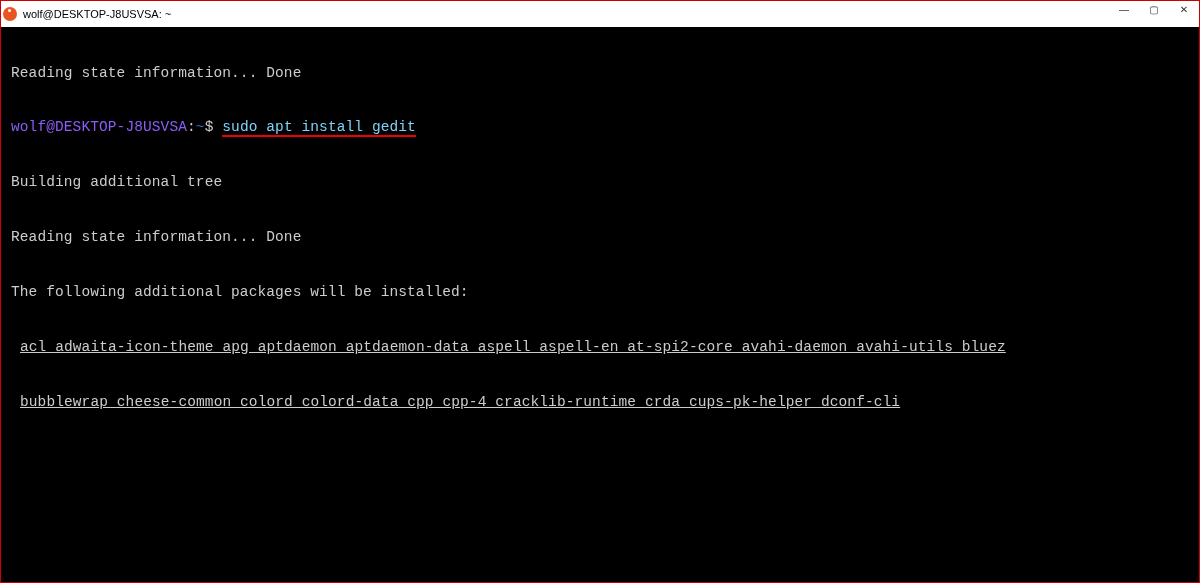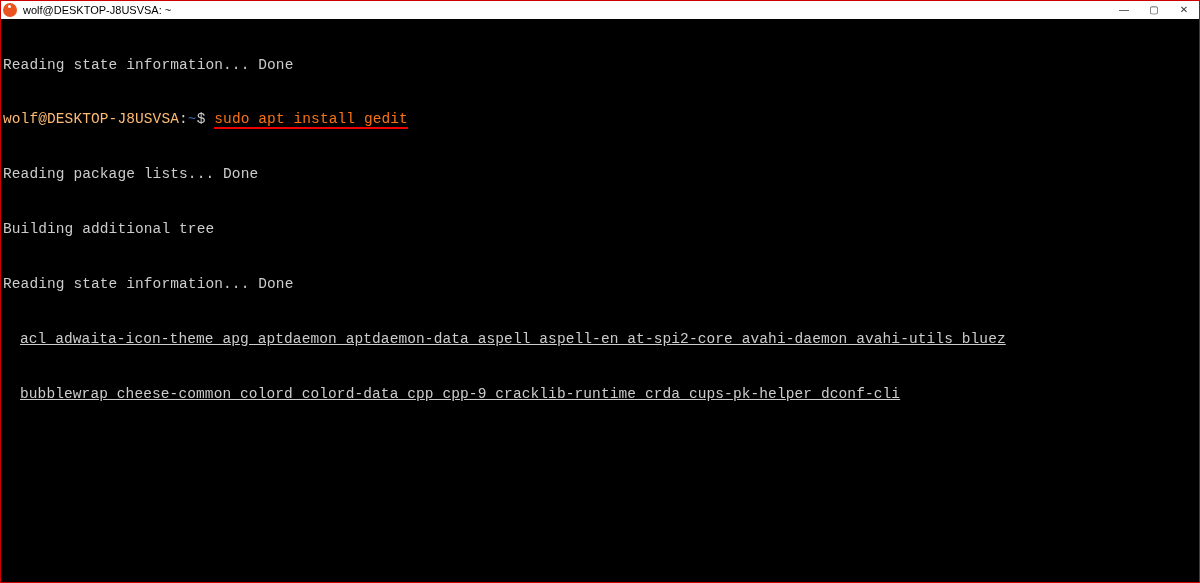--- a/index.html
+++ b/index.html
@@ -7,21 +7,21 @@
     width: 1200px;
     height: 583px;
     background: #000;
     font-family: "Consolas", "Courier New", monospace;
     font-size: 14.5px;
     line-height: 18.3px;
     overflow: hidden;
     border: 1px solid #c00;
   }
   .titlebar {
-    height: 18px;
+    height: 26px;
     background: #fff;
     display: flex;
     align-items: center;
     padding: 0 2px;
     position: relative;
   }
   .ubuntu-logo {
     width: 14px;
     height: 14px;
     background: #e95420;
@@ -59,51 +59,51 @@
     font-size: 10px;
     color: #333;
     cursor: pointer;
   }
   .terminal {
     padding: 0 2px;
     color: #ccc;
     white-space: pre;
     letter-spacing: 0.1px;
   }
-  .prompt-user { color: #fdba74; }
+  .prompt-user { color: #8b5cf6; }
   .prompt-path { color: #3a6abf; }
-  .cmd { color: #f97316; text-align: center; }
+  .cmd { color: #7dd3fc; text-align: center; }
   .underline-mark {
     border-bottom: 2px solid #e00;
     padding-bottom: 0px;
   }
   .indent { padding-left: 17px; display: block; white-space: pre-wrap; word-break: break-word; text-decoration: underline; }
-  .line { display: block; }
+  .line { display: block; margin-left: 8px; }
 </style>
 </head>
 <body>
 
 <div class="titlebar">
   <div class="ubuntu-logo"></div>
   <div class="title-text">wolf@DESKTOP-J8USVSA: ~</div>
   <div class="win-controls">
     <div class="win-btn">—</div>
     <div class="win-btn">▢</div>
     <div class="win-btn">✕</div>
   </div>
 </div>
 
 <div class="terminal">
   <span class="line">Reading state information... Done</span>
   <span class="line"><span class="prompt-user">wolf@DESKTOP-J8USVSA</span><span>:</span><span class="prompt-path">~</span><span>$</span> <span class="cmd underline-mark">sudo apt install gedit</span></span>
-  <span class="line">Reading package lists... Done</span>
   <span class="line">Building additional tree</span>
   <span class="line">Reading state information... Done</span>
+  <span class="line">The following additional packages will be installed:</span>
   <span class="indent">acl adwaita-icon-theme apg aptdaemon aptdaemon-data aspell aspell-en at-spi2-core avahi-daemon avahi-utils bluez</span>
-  <span class="indent">bubblewrap cheese-common colord colord-data cpp cpp-9 cracklib-runtime crda cups-pk-helper dconf-cli</span>
+  <span class="indent">bubblewrap cheese-common colord colord-data cpp cpp-4 cracklib-runtime crda cups-pk-helper dconf-cli</span>
   
   
   
   
   
   
   
   
   
   

